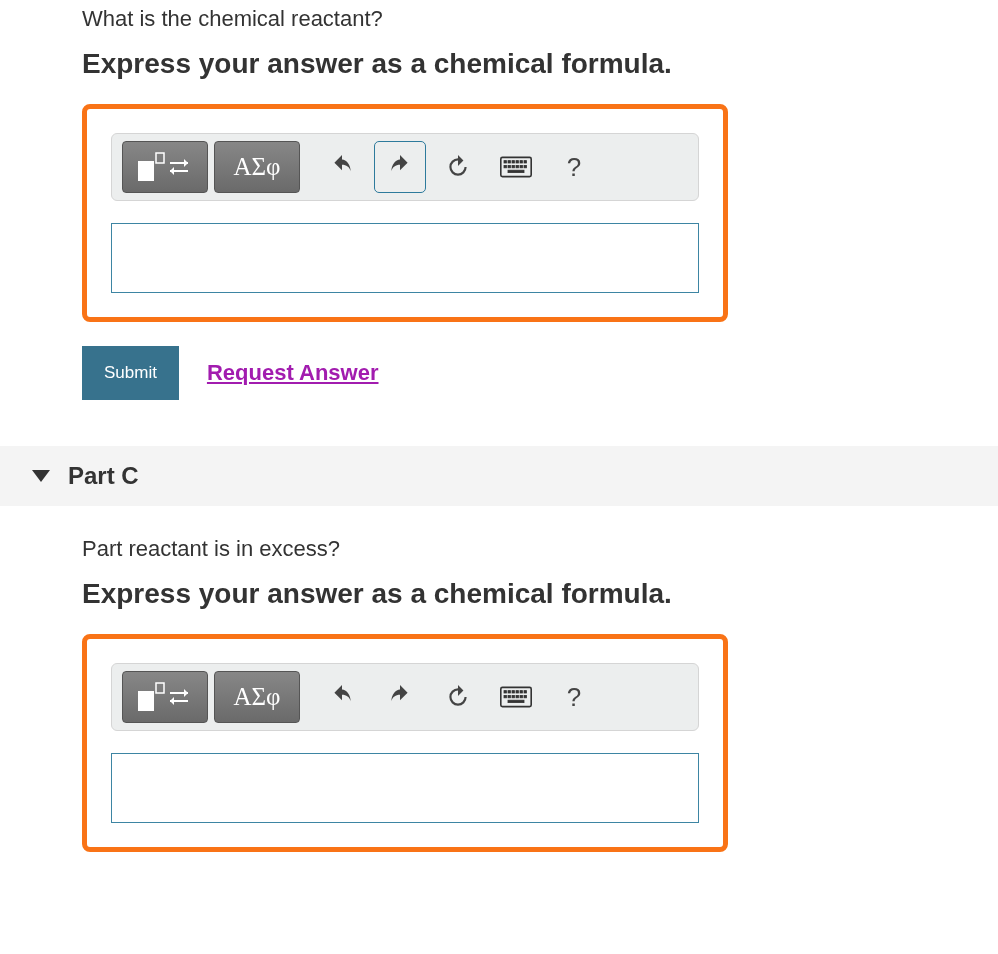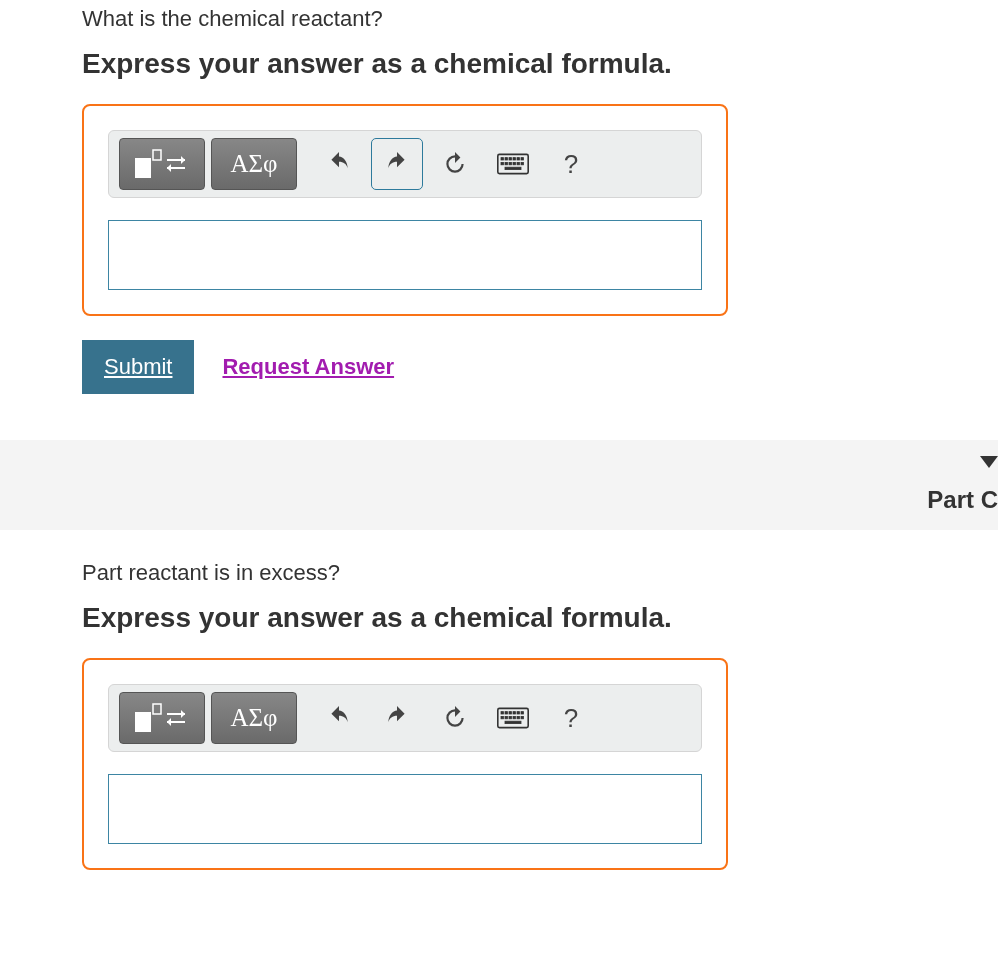--- a/index.html
+++ b/index.html
@@ -17,21 +17,21 @@
     color: #333;
     margin: 0 0 16px 0;
     font-weight: 400;
   }
   .instruction {
     font-size: 28px;
     font-weight: 700;
     margin: 0 0 24px 0;
   }
   .answer-box {
-    border: 2px solid #f97316;
+    border: 5px solid #f97316;
     border-radius: 8px;
     width: 646px;
     padding: 24px 24px 24px 24px;
   }
   .toolbar {
     background: #eceeee;
     border: 1px solid #d5d5d5;
     border-radius: 6px;
     height: 68px;
     display: flex;
@@ -85,41 +85,39 @@
     display: flex;
     align-items: center;
     gap: 28px;
   }
   .submit-btn {
     background: #37728d;
     color: #fff;
     border: none;
     height: 54px;
     padding: 0 22px;
-    font-size: 22px;
+    font-size: 17px;
     cursor: pointer;
-    text-decoration: underline;
   }
   .request-link {
     color: #a21caf;
     font-size: 22px;
     font-weight: 700;
     text-decoration: underline;
     cursor: pointer;
   }
   .part-header {
     background: #f4f4f4;
     display: flex;
-    align-items: flex-end;
+    align-items: center;
     gap: 18px;
     padding: 16px 0 16px 32px;
     margin-top: 46px;
     margin-bottom: 24px;
     width: 100%;
-    flex-direction: column;
   }
   .part-title {
     font-size: 24px;
     font-weight: 700;
   }
   .tri-down {
     width: 0; height: 0;
     border-left: 9px solid transparent;
     border-right: 9px solid transparent;
     border-top: 12px solid #333;

